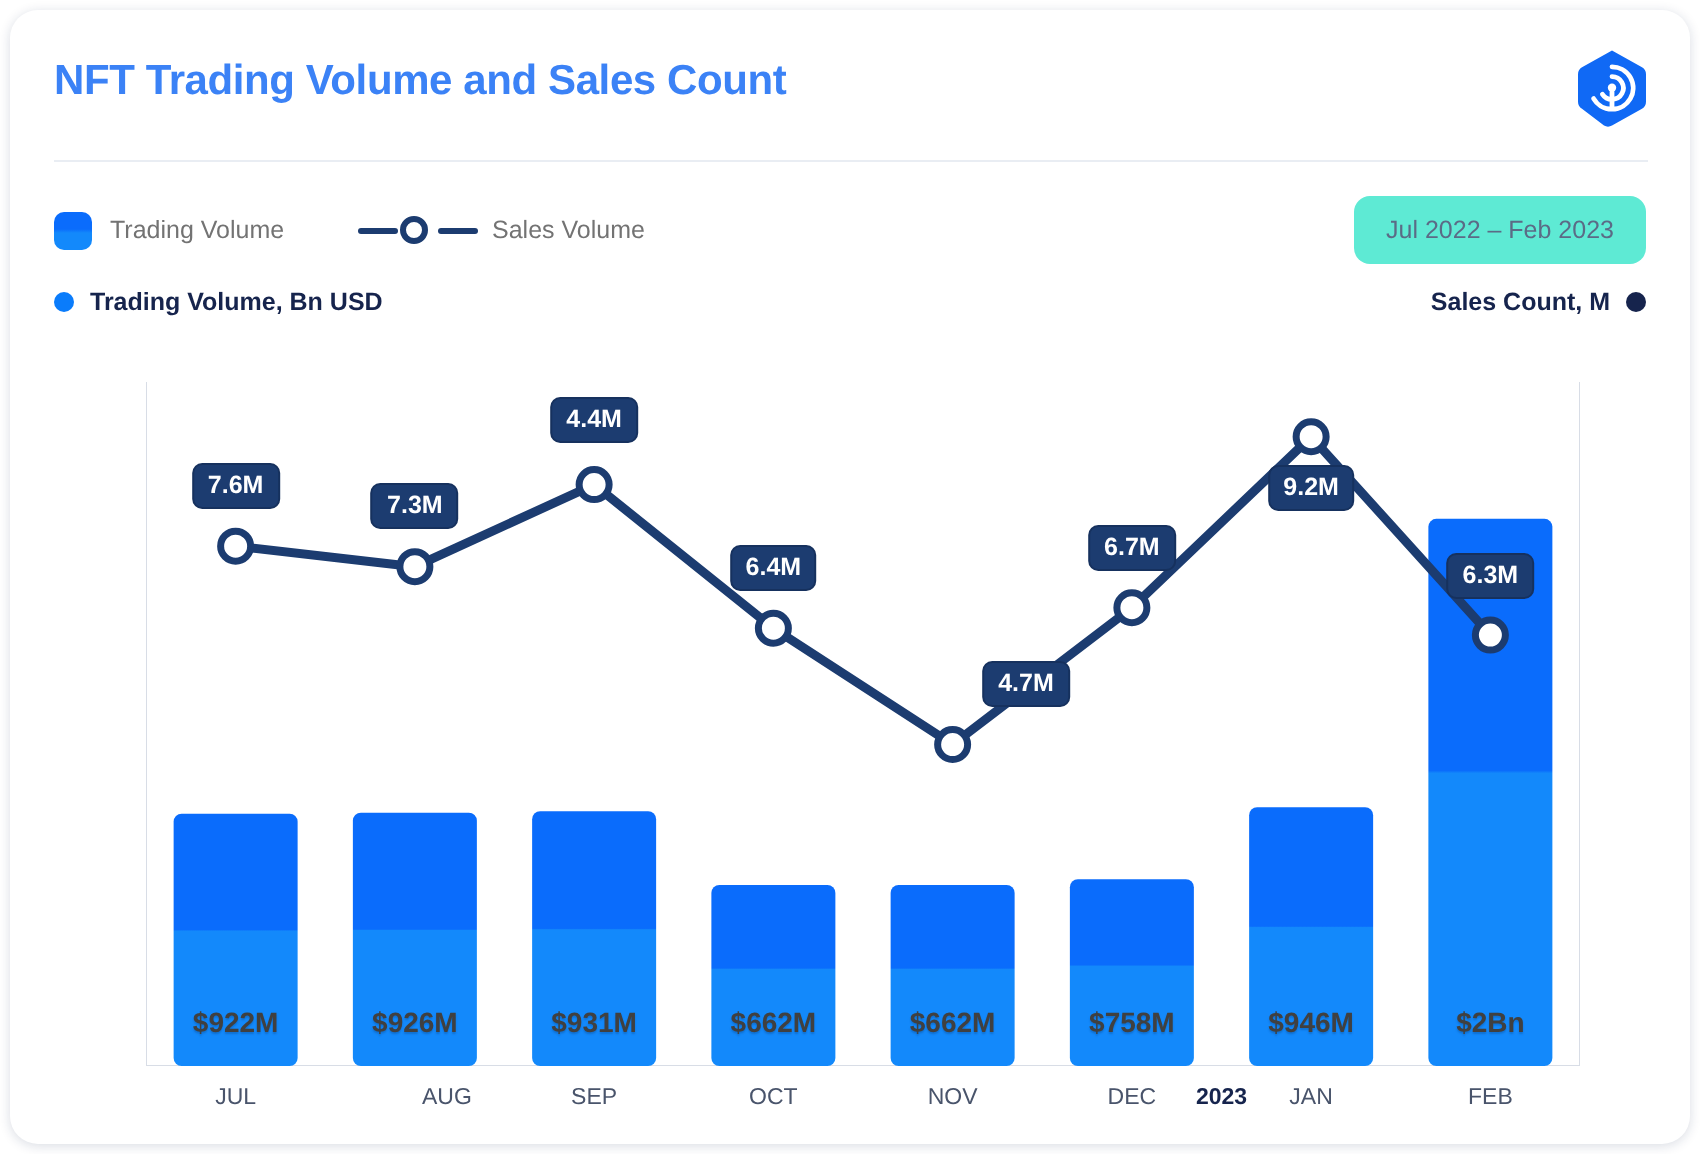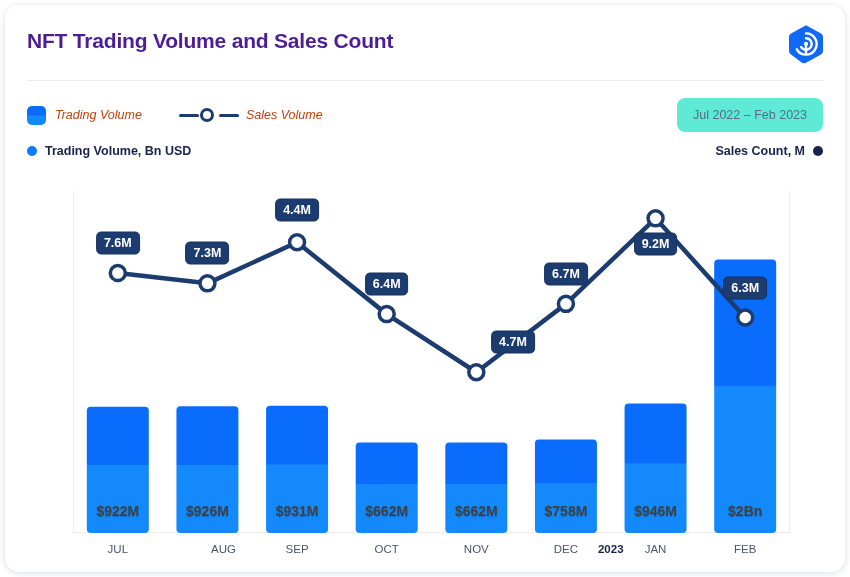--- a/index.html
+++ b/index.html
@@ -16,21 +16,21 @@
     background: #ffffff;
     border-radius: 14px;
     box-shadow: 0 1px 6px rgba(20,40,80,.16);
     overflow: hidden;
   }
 
   
   #title {
     position: absolute; left: 22px; top: 24px;
     font-size: 21px; font-weight: bold;
-    color: #4c1d95; letter-spacing: -.2px;
+    color: #3b82f6; letter-spacing: -.2px;
     white-space: nowrap;
   }
   #logo {
     position: absolute; left: 779px; top: 17px;
     width: 44px; height: 44px;
   }
   #divider {
     position: absolute; left: 22px; top: 75px;
     width: 797px; height: 1px; background: #e9edf3;
   }
@@ -49,21 +49,21 @@
     position: absolute; top: 8px; height: 3px; background: #1c3c70; border-radius: 2px;
   }
   .lg-lineicon .seg.l { left: 0;  width: 20px; }
   .lg-lineicon .seg.r { left: 40px; width: 20px; }
   .lg-lineicon .dot {
     position: absolute; left: 21px; top: 2px;
     width: 14px; height: 14px; border-radius: 50%;
     background: #ffffff; border: 3px solid #1c3c70;
   }
   .lg-label {
-    margin-left: 9px; font-size: 12.5px; color: #c2410c; white-space: nowrap; font-style: italic;
+    margin-left: 9px; font-size: 12.5px; color: #737373; white-space: nowrap;
   }
   #lg-line .lg-label { margin-left: 7px; }
 
   #daterange {
     position: absolute; right: 22px; top: 93px;
     height: 34px; padding: 0 16px;
     display: flex; align-items: center;
     background: #5eead4; border-radius: 8px;
     font-size: 12.5px; color: #5b6b86; white-space: nowrap;
   }

